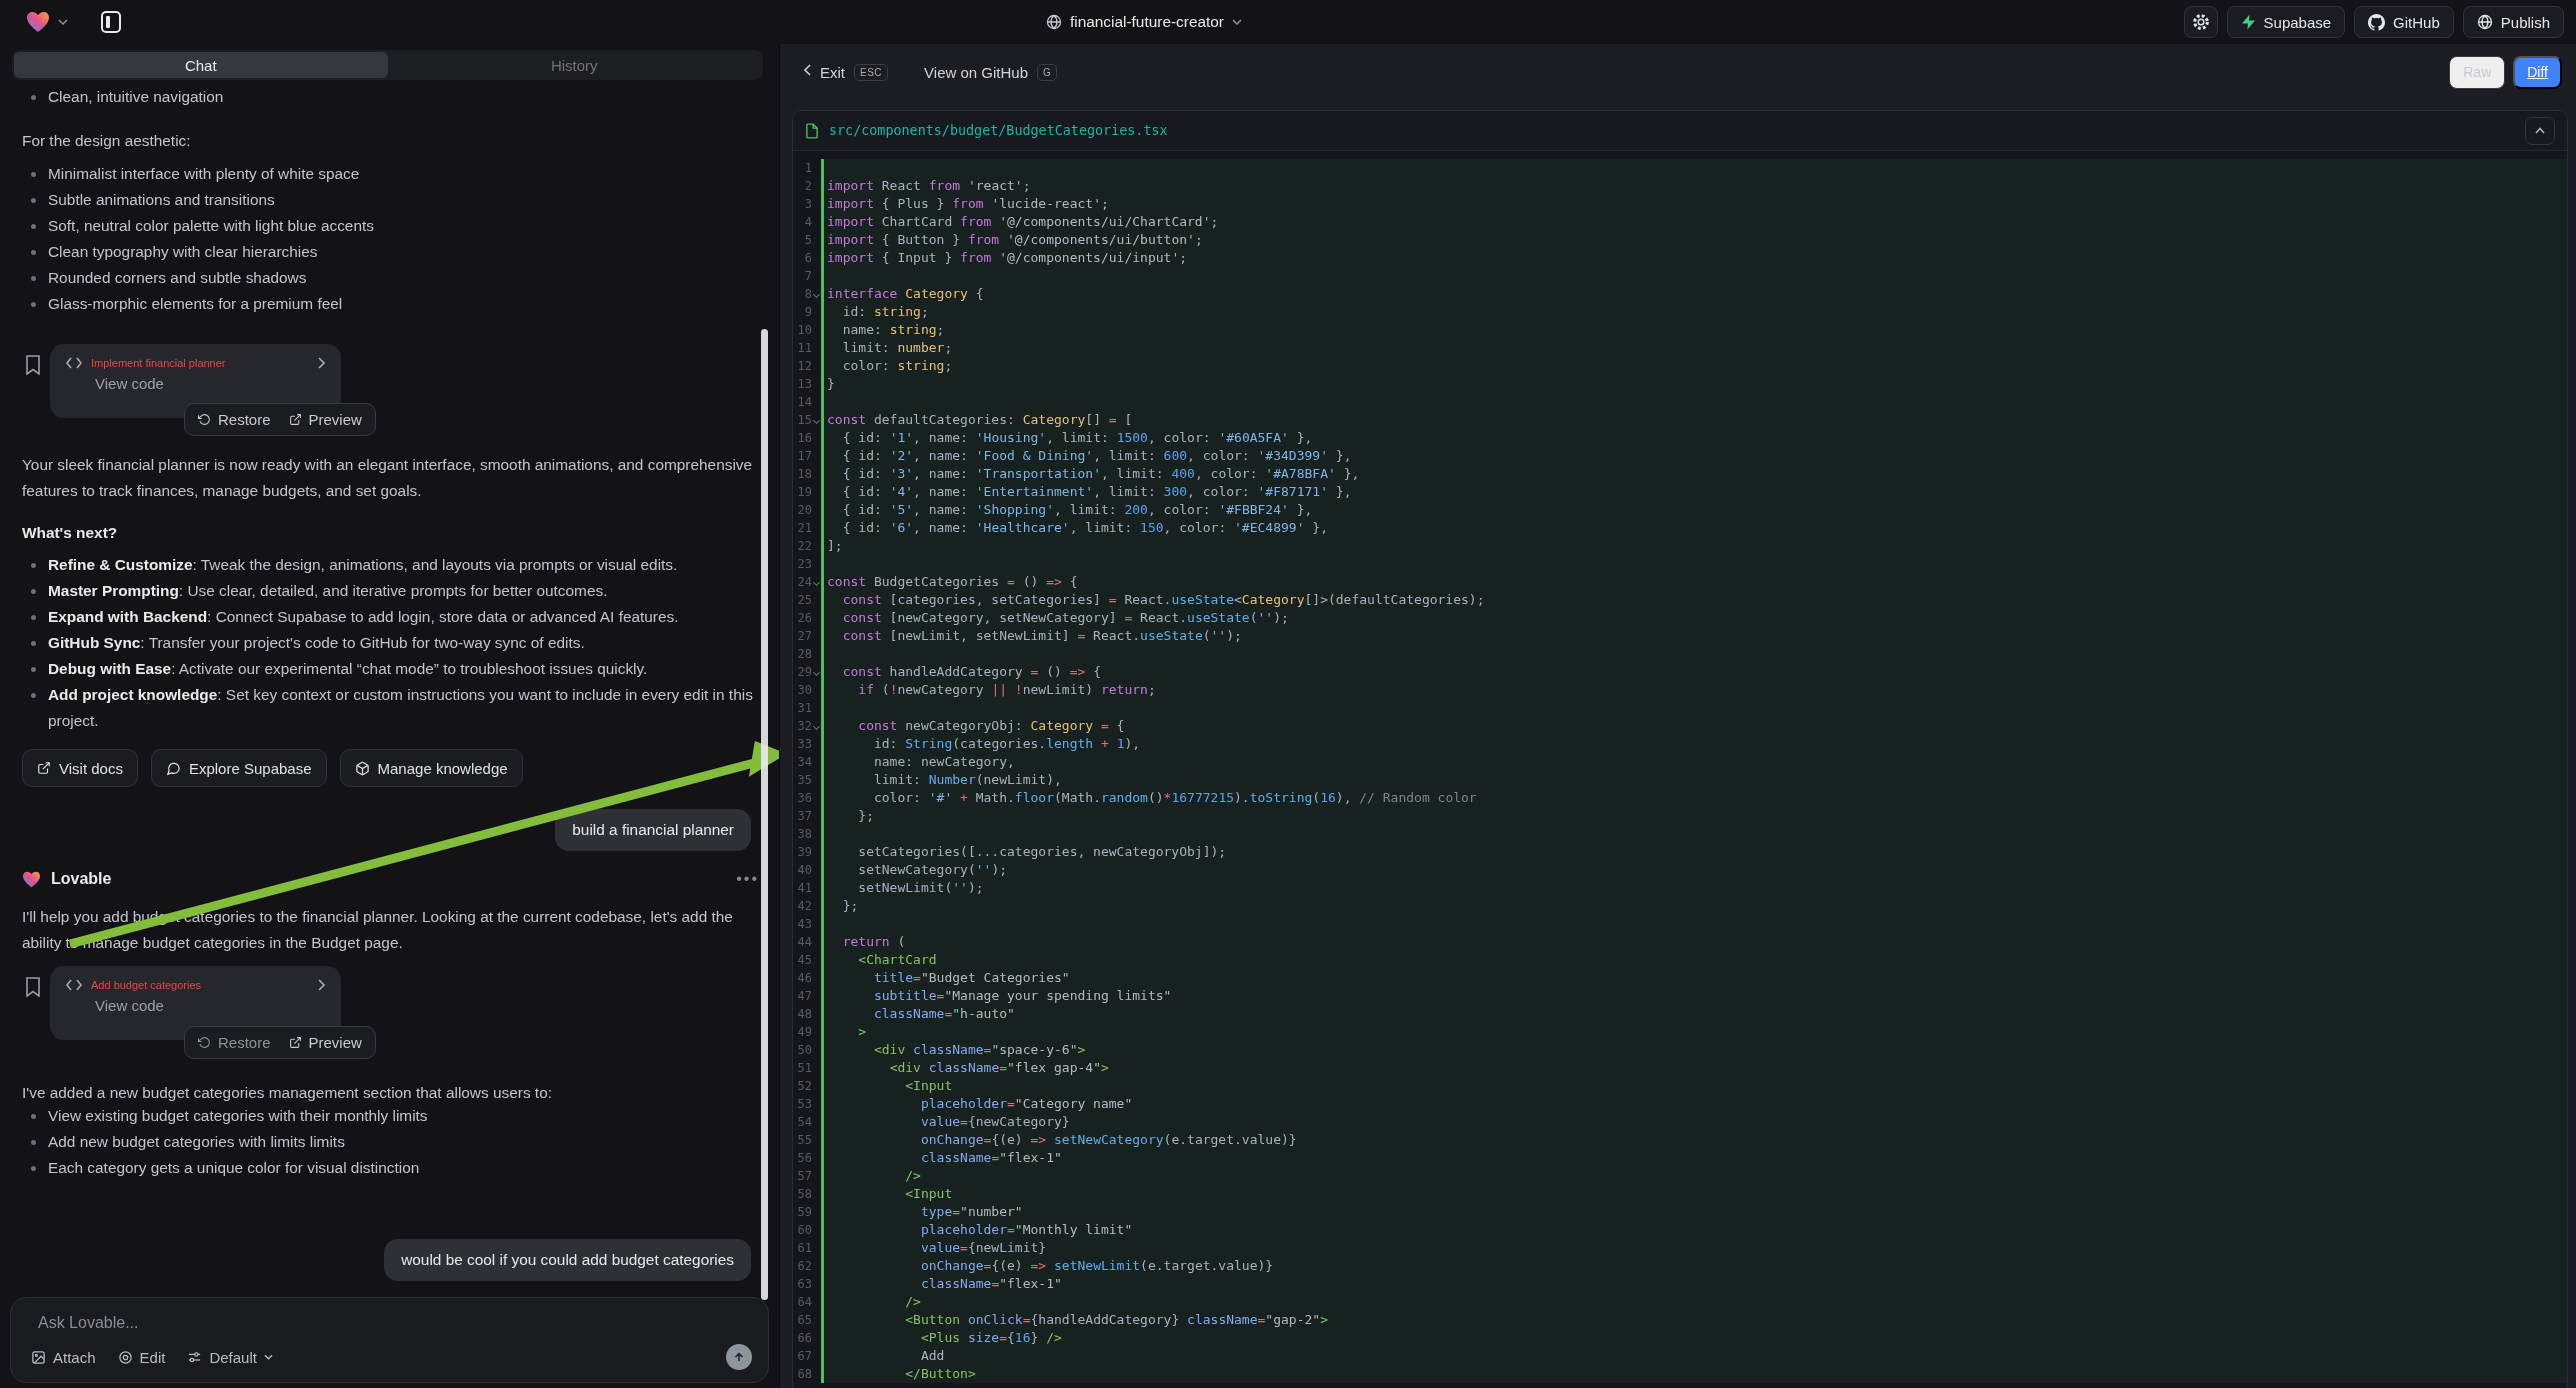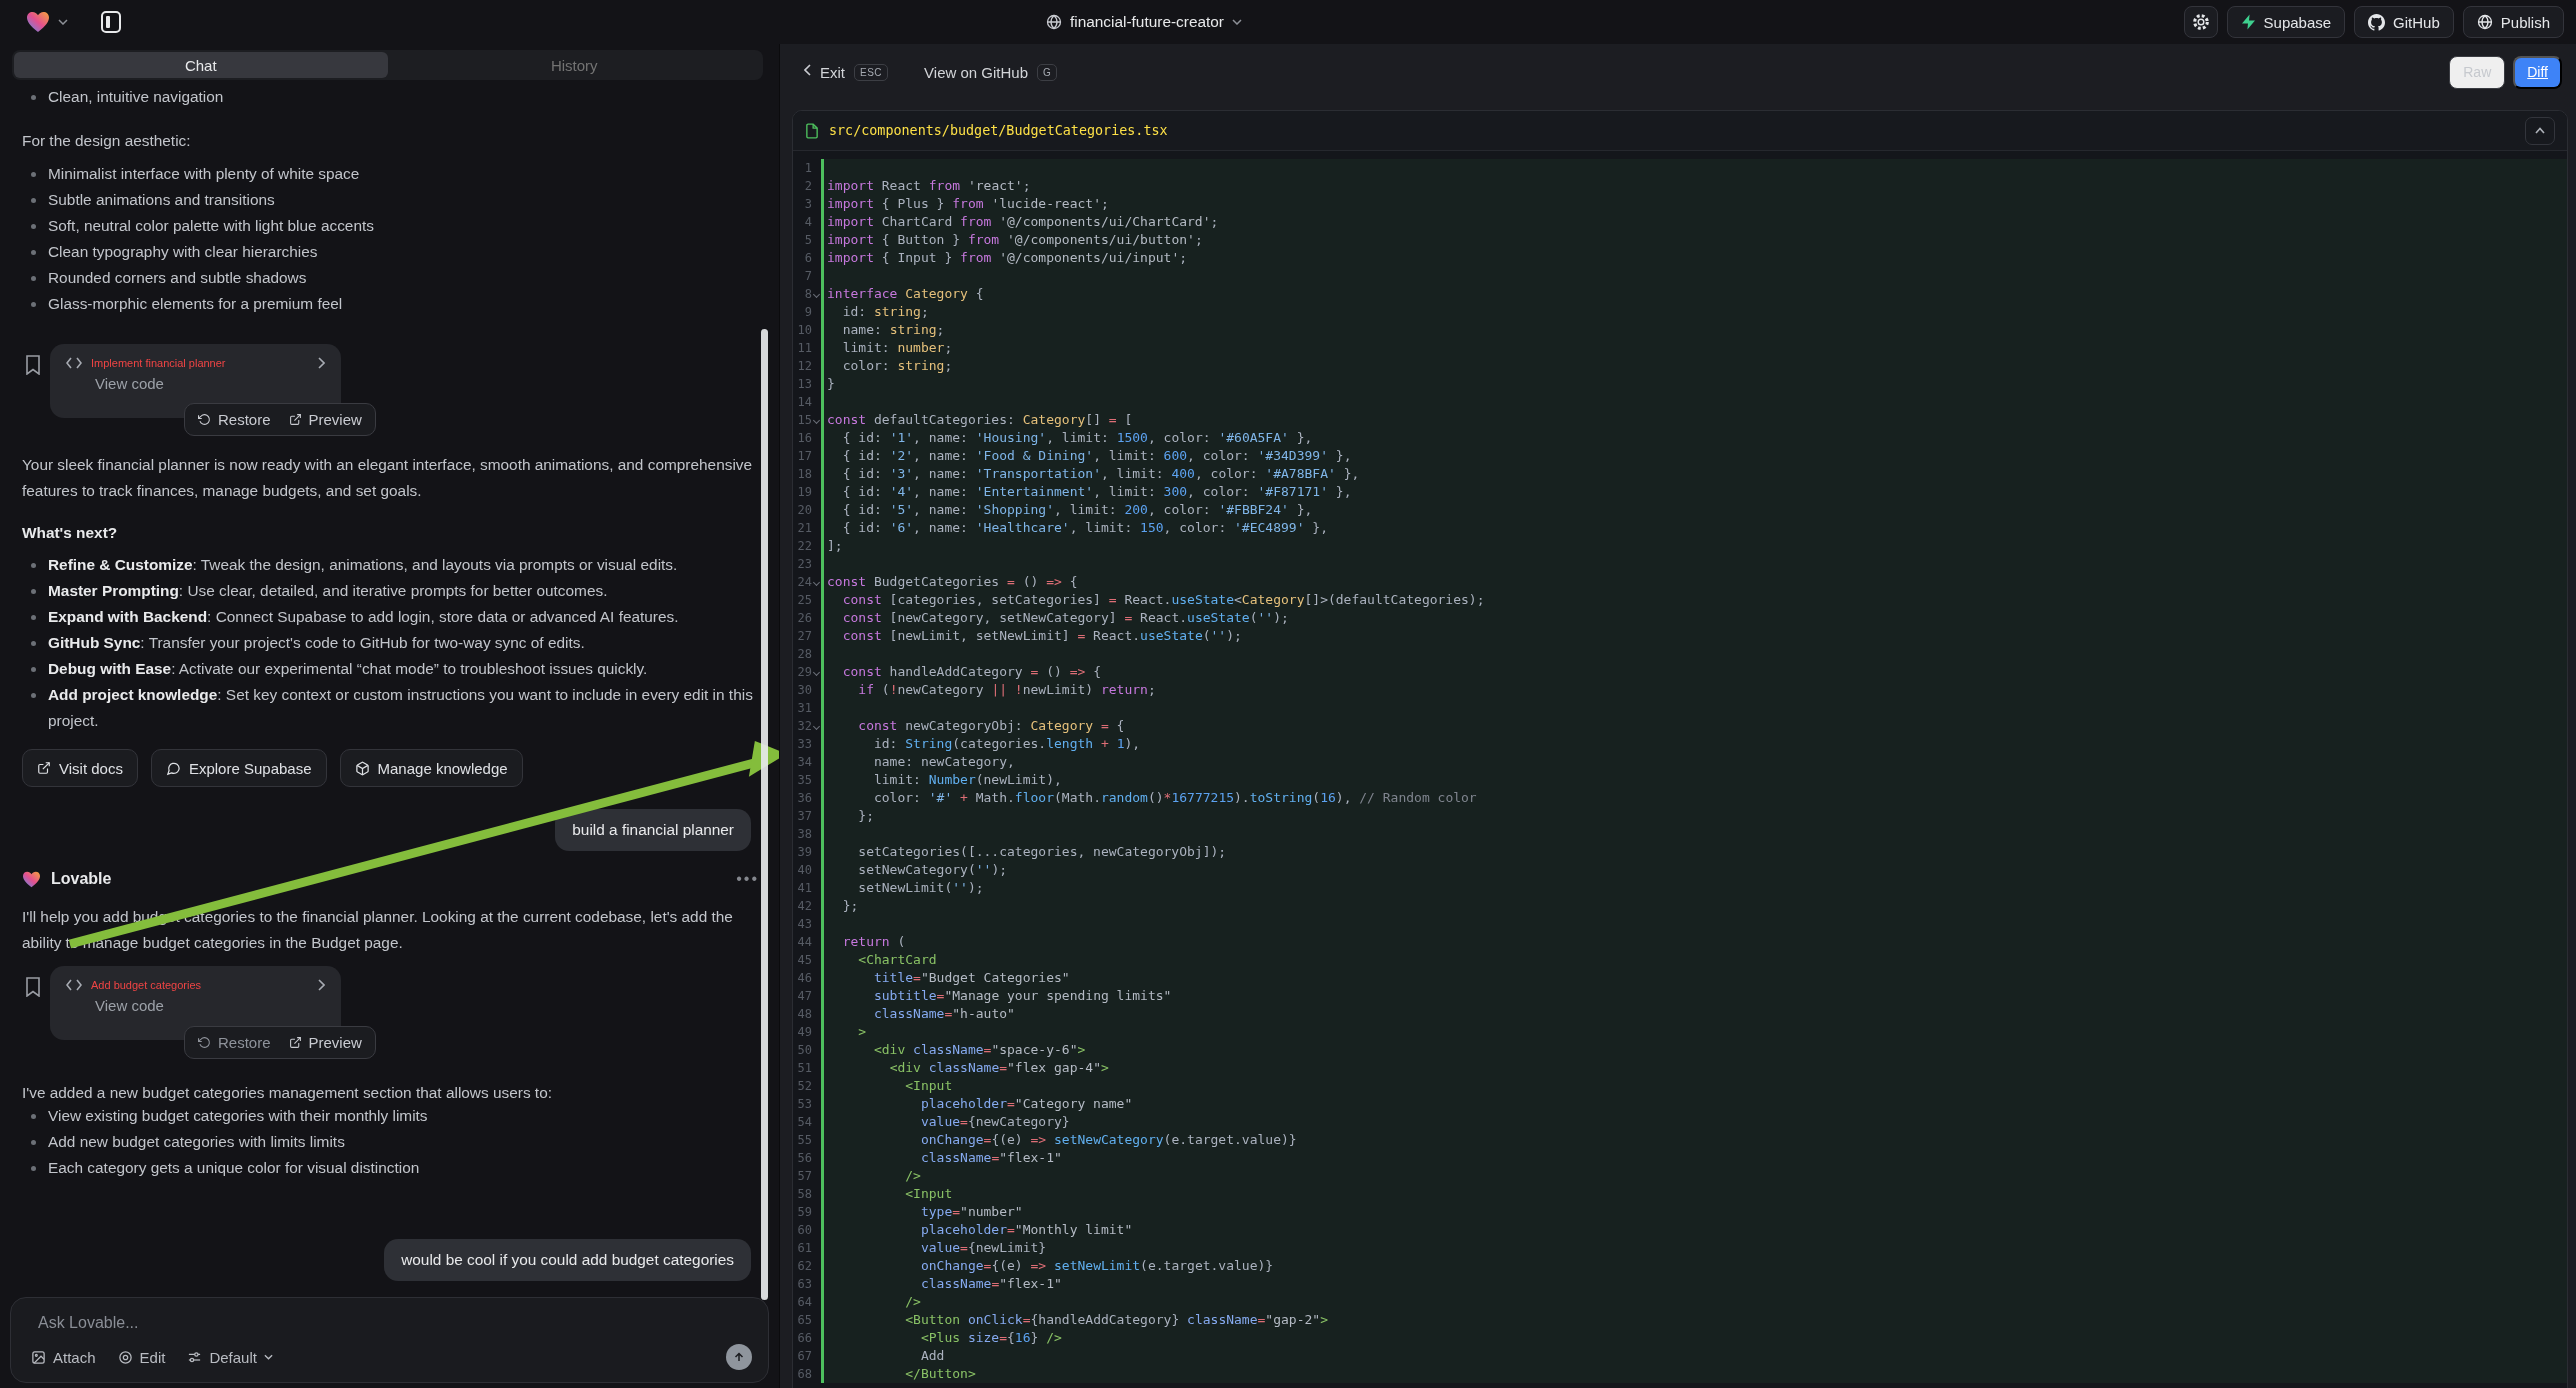--- a/index.html
+++ b/index.html
@@ -78,21 +78,21 @@
   .kbd { font-size:10px; color:#A6AAB2; border:1px solid #3C3E44; border-radius:5px; padding:2px 5px; letter-spacing:0.5px; }
   .raw-btn { height:33px; padding:0 13px; display:flex; align-items:center; border:1px solid #3A3C42; border-radius:8px;
     color:#C6C9CE; font-size:14px; cursor:pointer; }
   .diff-btn { height:33px; padding:0 12px; display:flex; align-items:center; background:#3E83F7; border-radius:8px;
     color:#FFFFFF; font-size:14px; cursor:pointer;text-decoration:underline; }
 
   #filecard { position:absolute; left:12px; top:66px; width:1776px; height:1279px; background:#14161B;
     border:1px solid #2B2D33; border-radius:10px 10px 0 0; overflow:hidden; }
   #filehdr { height:40px; display:flex; align-items:center; gap:10px; padding:0 12px; background:#17191E;
     border-bottom:1px solid #26282E; }
-  #filehdr .fname { font-family:"DejaVu Sans Mono", monospace; font-size:13.4px; color:#fde047; }
+  #filehdr .fname { font-family:"DejaVu Sans Mono", monospace; font-size:13.4px; color:#14b8a6; }
   #collapse-btn { margin-left:auto; width:30px; height:28px; border:1px solid #33353C; border-radius:7px;
     display:flex; align-items:center; justify-content:center; color:#AEB2B9; cursor:pointer; }
 
   #code { padding-top:8px; font-family:"DejaVu Sans Mono", monospace; font-size:13px; line-height:18px; }
   .crow { display:flex; height:18px; }
   .ln { width:19px; text-align:right; color:#565B64; flex:none; font-size:12px; }
   .fold { width:9px; flex:none; position:relative; }
   .fold.has::after { content:""; position:absolute; left:2px; top:7px; width:4px; height:4px;
     border-right:1px solid #6A6F78; border-bottom:1px solid #6A6F78; transform:rotate(45deg); }
   .gbar { width:3px; flex:none; background:#4EC05E; }

